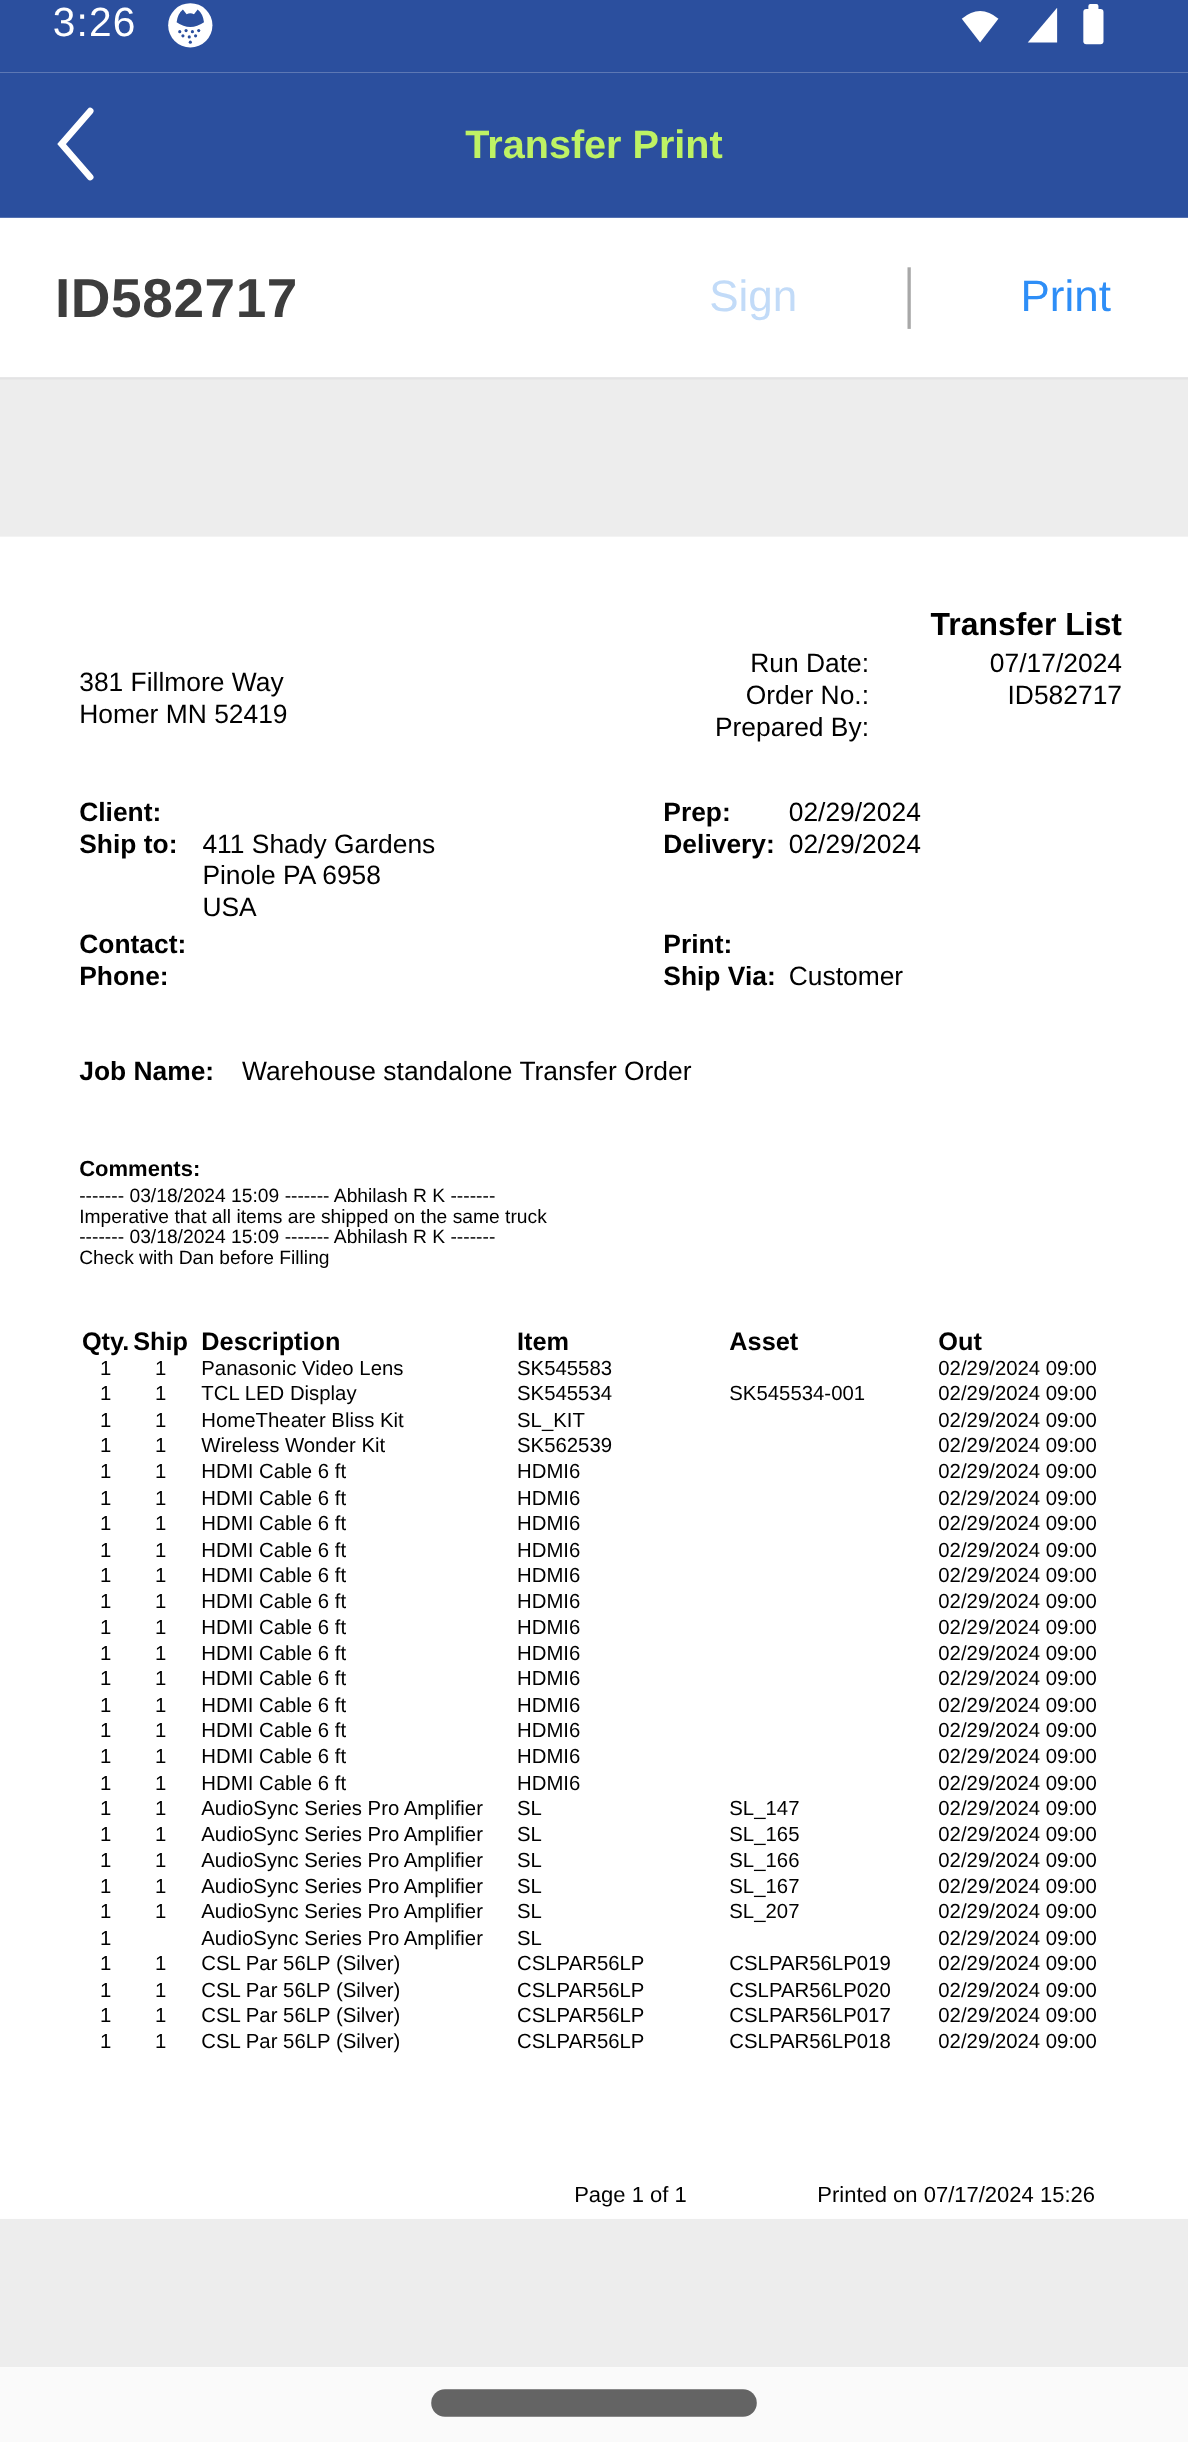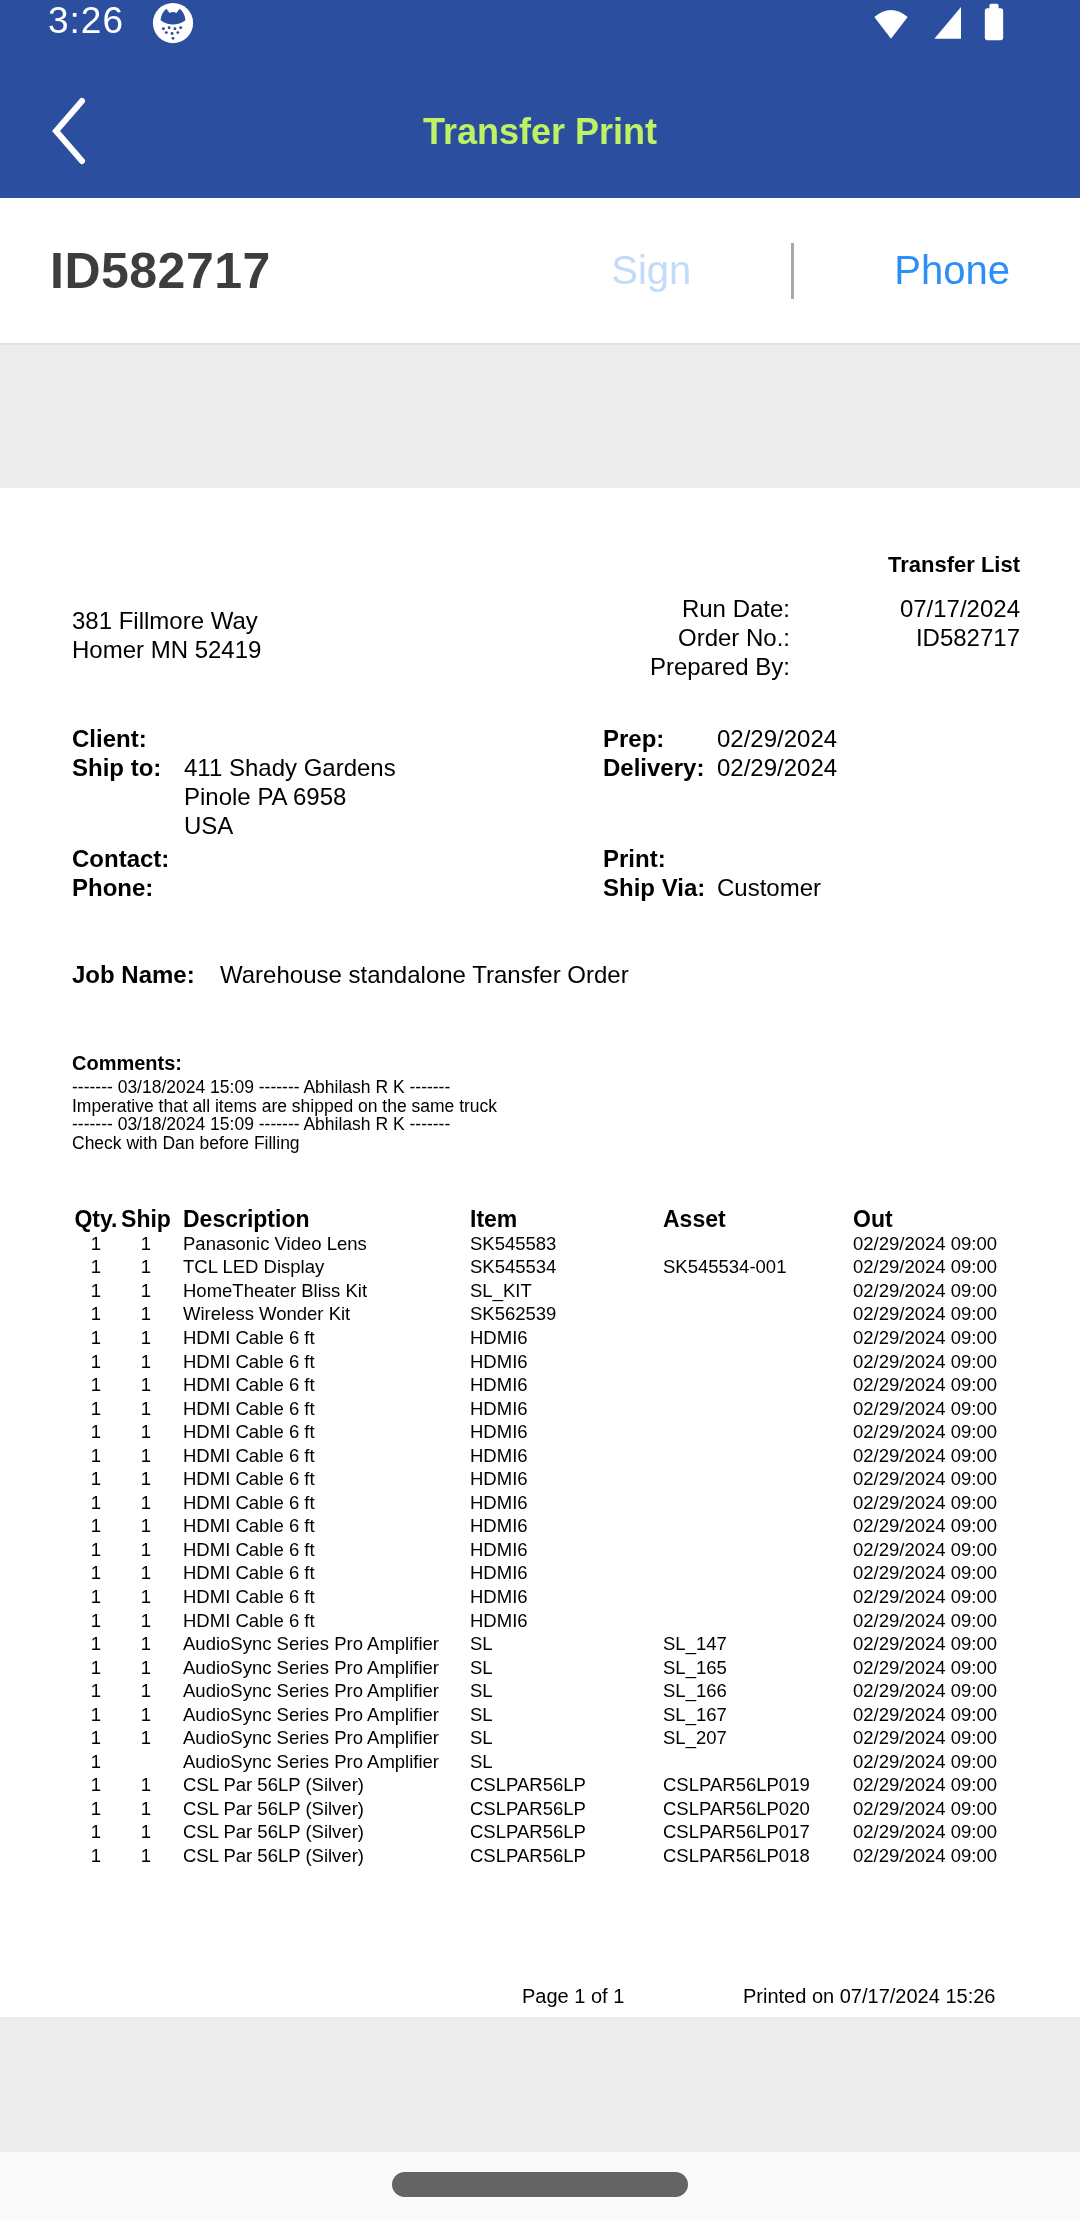--- a/index.html
+++ b/index.html
@@ -34,21 +34,21 @@
   .sign-btn { color:#c2dbf8; }
   .print-btn { color:#2e8ef7; }
   .action-divider { width:3px; height:56px; background:#a8a8a8; }
   
   .band { background:#ededed; }
   .band-top { height:145px; border-top:2px solid #e3e3e4; }
   .band-bottom { height:135px; }
   
   .document { position:relative; height:1529px; background:#ffffff; color:#000; font-size:24px; }
   .doc-title-block { position:absolute; top:64px; right:60px; width:460px; text-align:right; }
-  .doc-title { font-size:22px; font-weight:700; margin-bottom:16px; }
+  .doc-title { font-size:29px; font-weight:700; margin-bottom:4px; }
   .doc-field-row { display:flex; height:29px; line-height:29px; }
   .doc-field-label { width:230px; text-align:right; }
   .doc-field-value { width:230px; text-align:right; }
   .company-address { position:absolute; left:72px; top:118px; line-height:29px; }
   .info-left-1 { position:absolute; left:72px; top:236px; }
   .info-right-1 { position:absolute; left:603px; top:236px; }
   .info-left-2 { position:absolute; left:72px; top:356px; }
   .info-right-2 { position:absolute; left:603px; top:356px; }
   .info-row { display:flex; line-height:29px; }
   .info-label { font-weight:700; }
@@ -126,21 +126,21 @@
       </span>
     </button>
     <span class="app-title">Transfer Print</span>
   </div>
 
   <div class="toolbar">
     <span class="order-id">ID582717</span>
     <span class="toolbar-actions">
       <button class="action-btn sign-btn">Sign</button>
       <span class="action-divider"></span>
-      <button class="action-btn print-btn">Phone</button>
+      <button class="action-btn print-btn">Print</button>
     </span>
   </div>
 
   <div class="band band-top"></div>
 
   <div class="document">
 
     <div class="doc-title-block">
       <div class="doc-title">Transfer List</div>
       <div>

